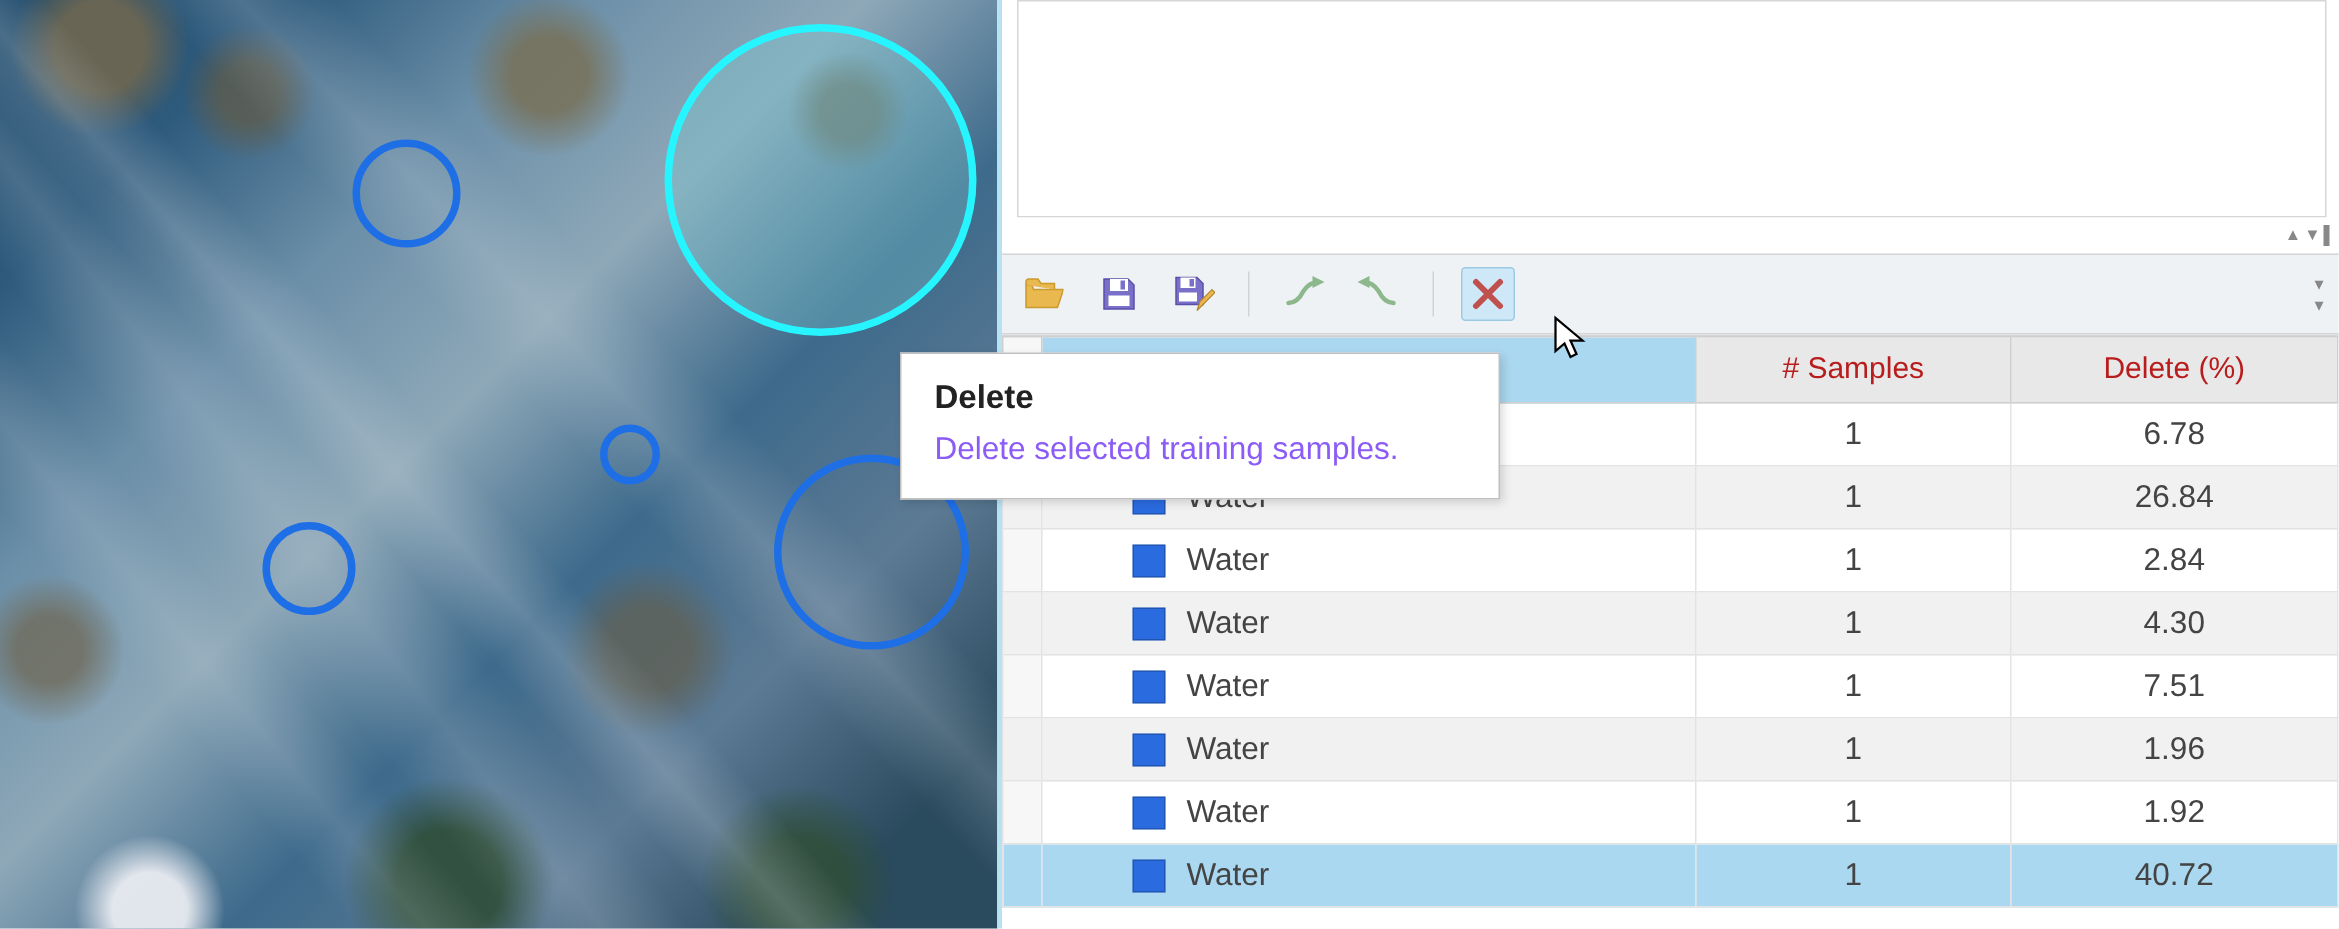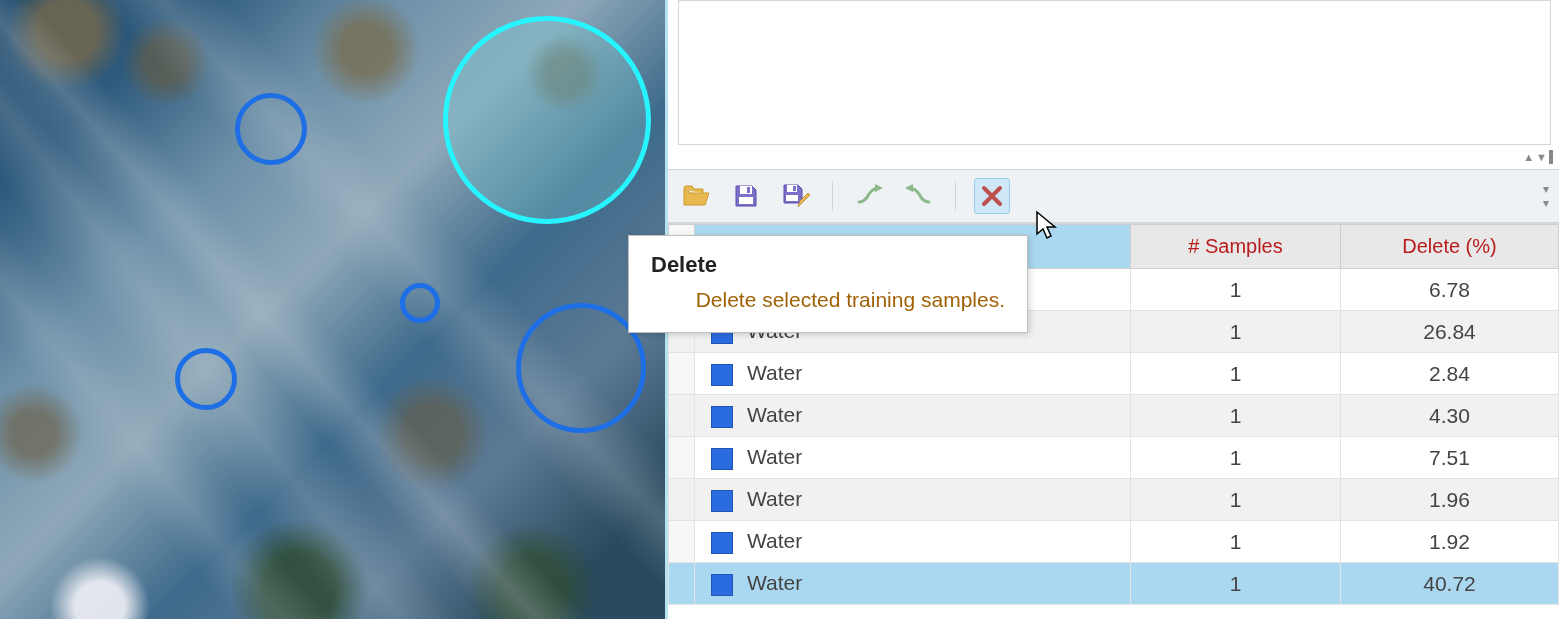--- a/index.html
+++ b/index.html
@@ -155,21 +155,21 @@
   td {
     border: 1px solid #e3e3e3;
     padding: 6px 14px;
     font-size: 21px;
     color: #444;
     height: 42px;
   }
   tr.alt td { background: #f1f1f1; }
   tr.sel td { background: #aad8f0; }
   td.center { text-align: center; }
-  td.class-cell { padding-left: 16px; }
+  td.class-cell { padding-left: 60px; }
   .row-handle {
     width: 24px;
     background: #f7f7f7;
   }
   .swatch {
     display:inline-block;
     width:22px; height:22px;
     vertical-align:middle;
     margin-right:14px;
     border:1px solid rgba(0,0,0,0.2);
@@ -185,22 +185,21 @@
     min-width: 400px;
   }
   .tooltip h4 {
     font-size: 22px;
     font-weight: 600;
     margin-bottom: 10px;
     color: #222;
   }
   .tooltip p {
     font-size: 21px;
-    color: #a16207;
-    text-align: right;
+    color: #8b5cf6;
   }
 
   .cursor {
     position:absolute;
     z-index: 60;
     pointer-events:none;
   }
 </style>
 </head>
 <body>
@@ -337,20 +336,20 @@
               <td class="center">1</td>
               <td class="center">40.72</td>
             </tr>
           </tbody>
       </table>
     </div>
 
   </div>
 </div>
 
-<div class="tooltip" style="left:628px; top:235px;">
+<div class="tooltip" style="left:600px; top:235px;">
   <h4>Delete</h4>
   <p>Delete selected training samples.</p>
 </div>
 
 <svg class="cursor" style="left:1035px; top:210px;" width="24" height="30" viewBox="0 0 24 30">
   <path d="M2 2 L2 24 L8 19 L12 28 L16 26 L12 17 L20 17 Z" fill="#fff" stroke="#000" stroke-width="1.5"></path>
 </svg>
 
 </body></html>

